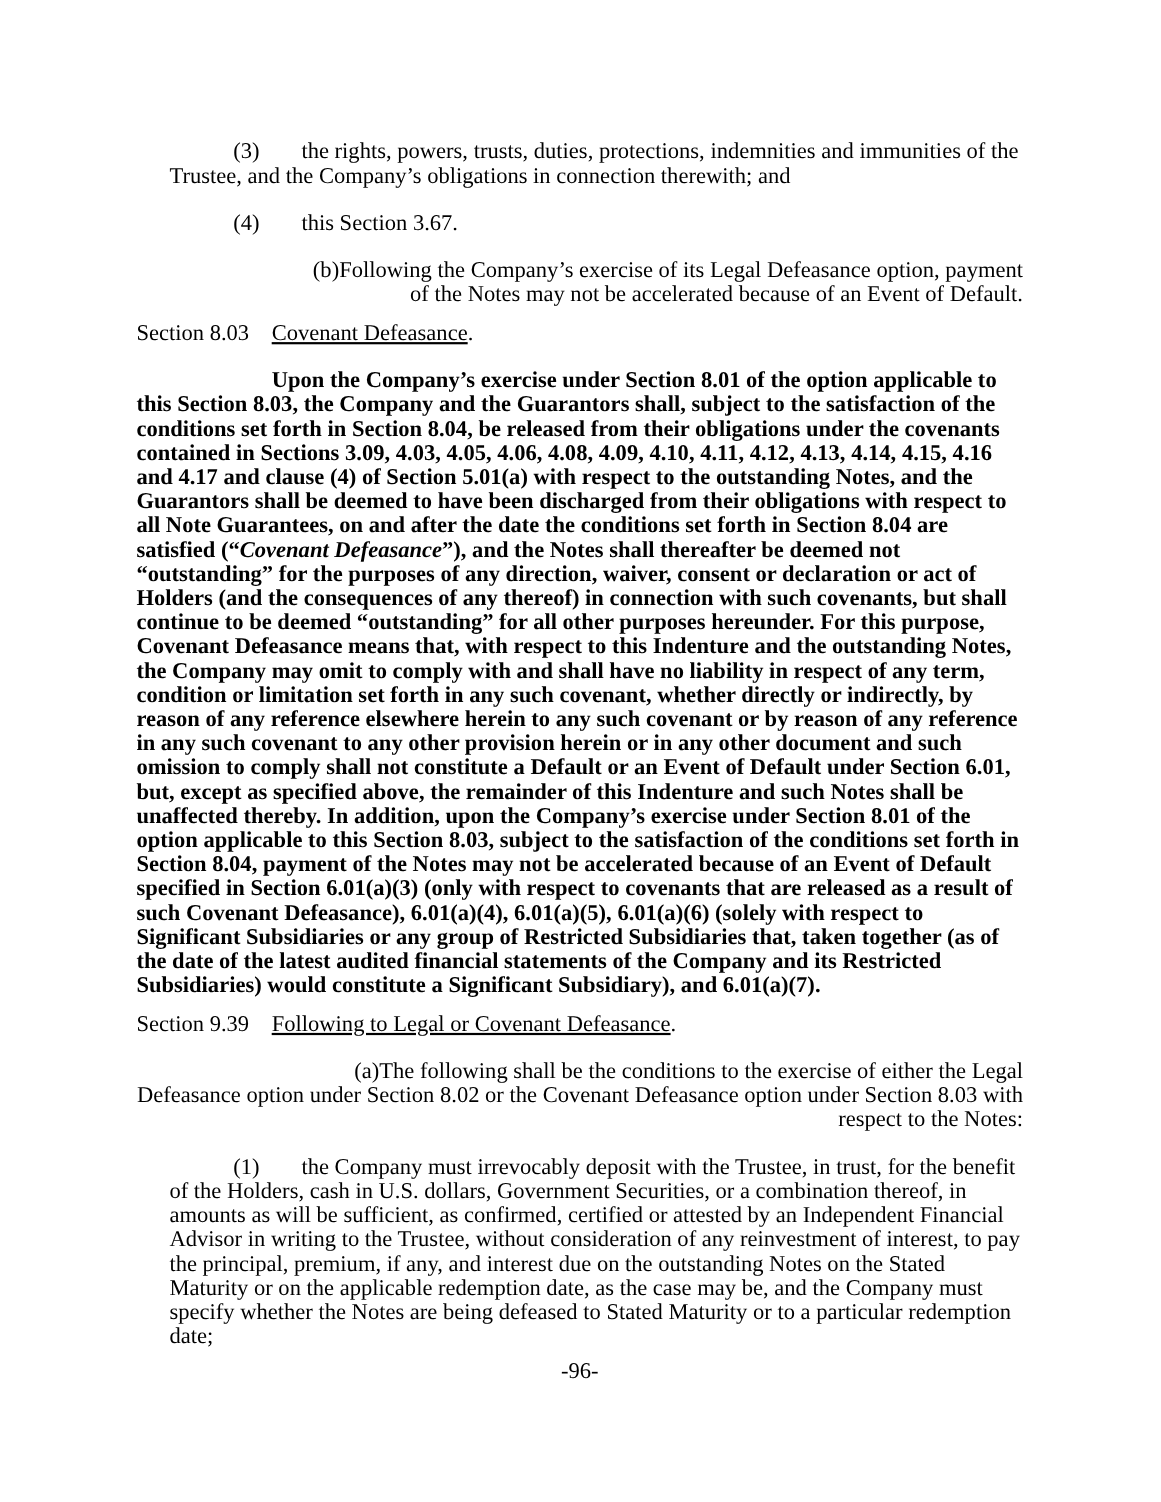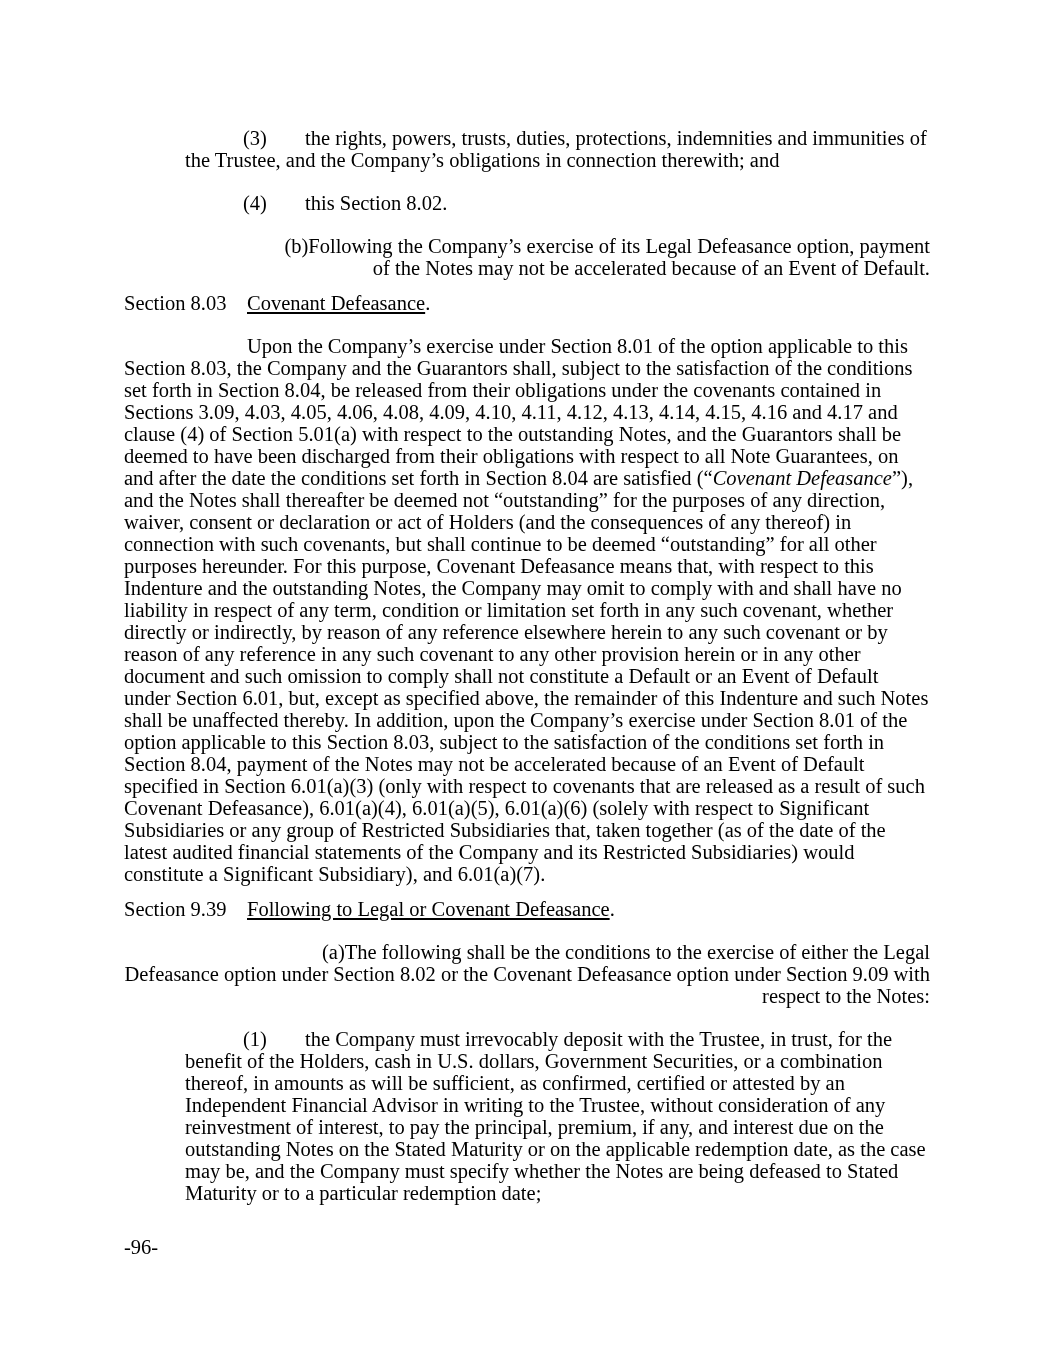--- a/index.html
+++ b/index.html
@@ -15,51 +15,51 @@
     overflow: hidden;
   }
   .content {
     position: absolute;
     left: 124px;
     top: 127px;
     width: 806px;
   }
   .content p { margin: 21px 0 0 0; }
   .content > p:first-child { margin-top: 0; }
-  p.item { margin-left: 61px; text-indent: 58px; }
+  p.item { margin-left: 30px; text-indent: 58px; }
   p.para-letter { text-indent: 119px; text-align: right; }
-  p.para-body { text-indent: 123px; }
+  p.para-body { text-indent: 123px; font-weight: bold; }
   p.heading { margin-top: 13px; }
   .numtab { display: inline-block; width: 62px; text-indent: 0; }
   .labeltab { display: inline-block; width: 123px; text-indent: 0; }
   .u { text-decoration: underline; }
   .it { font-style: italic; }
   .footer {
     position: absolute;
     left: 124px;
     top: 1236px;
     width: 806px;
-    text-align: left;
+    text-align: center;
   }
 </style>
 </head>
 <body>
 
 <div class="content">
   <p class="item"><span class="numtab">(3)</span><span>the rights, powers, trusts, duties, protections, indemnities and immunities of the Trustee, and the Company’s obligations in connection therewith; and</span></p>
 
-  <p class="item"><span class="numtab">(4)</span><span>this Section 8.02.</span></p>
+  <p class="item"><span class="numtab">(4)</span><span>this Section 3.67.</span></p>
 
   <p class="para-letter"><span class="numtab">(b)</span><span>Following the Company’s exercise of its Legal Defeasance option, payment of the Notes may not be accelerated because of an Event of Default.</span></p>
 
 
   <p class="heading"><span class="labeltab"><span>Section 8.03</span></span><span class="u">Covenant Defeasance</span><span>.</span></p>
 
   <p class="para-body"><span>Upon the Company’s exercise under Section 8.01 of the option applicable to this Section 8.03, the Company and the Guarantors shall, subject to the satisfaction of the conditions set forth in Section 8.04, be released from their obligations under the covenants contained in Sections 3.09, 4.03, 4.05, 4.06, 4.08, 4.09, 4.10, 4.11, 4.12, 4.13, 4.14, 4.15, 4.16 and 4.17 and clause (4) of Section 5.01(a) with respect to the outstanding Notes, and the Guarantors shall be deemed to have been discharged from their obligations with respect to all Note Guarantees, on and after the date the conditions set forth in Section 8.04 are satisfied (“</span><span class="it">Covenant Defeasance</span><span>”), and the Notes shall thereafter be deemed not “outstanding” for the purposes of any direction, waiver, consent or declaration or act of Holders (and the consequences of any thereof) in connection with such covenants, but shall continue to be deemed “outstanding” for all other purposes hereunder. For this purpose, Covenant Defeasance means that, with respect to this Indenture and the outstanding Notes, the Company may omit to comply with and shall have no liability in respect of any term, condition or limitation set forth in any such covenant, whether directly or indirectly, by reason of any reference elsewhere herein to any such covenant or by reason of any reference in any such covenant to any other provision herein or in any other document and such omission to comply shall not constitute a Default or an Event of Default under Section 6.01, but, except as specified above, the remainder of this Indenture and such Notes shall be unaffected thereby. In addition, upon the Company’s exercise under Section 8.01 of the option applicable to this Section 8.03, subject to the satisfaction of the conditions set forth in Section 8.04, payment of the Notes may not be accelerated because of an Event of Default specified in Section 6.01(a)(3) (only with respect to covenants that are released as a result of such Covenant Defeasance), 6.01(a)(4), 6.01(a)(5), 6.01(a)(6) (solely with respect to Significant Subsidiaries or any group of Restricted Subsidiaries that, taken together (as of the date of the latest audited financial statements of the Company and its Restricted Subsidiaries) would constitute a Significant Subsidiary), and 6.01(a)(7).</span></p>
 
   <p class="heading"><span class="labeltab"><span>Section 9.39</span></span><span class="u">Following to Legal or Covenant Defeasance</span><span>.</span></p>
 
-  <p class="para-letter"><span class="numtab">(a)</span><span>The following shall be the conditions to the exercise of either the Legal Defeasance option under Section 8.02 or the Covenant Defeasance option under Section 9.09 with respect to the Notes:</span></p>
+  <p class="para-letter"><span class="numtab">(a)</span><span>The following shall be the conditions to the exercise of either the Legal Defeasance option under Section 8.02 or the Covenant Defeasance option under Section 8.03 with respect to the Notes:</span></p>
 
   <p class="item"><span class="numtab">(1)</span><span>the Company must irrevocably deposit with the Trustee, in trust, for the benefit of the Holders, cash in U.S. dollars, Government Securities, or a combination thereof, in amounts as will be sufficient, as confirmed, certified or attested by an Independent Financial Advisor in writing to the Trustee, without consideration of any reinvestment of interest, to pay the principal, premium, if any, and interest due on the outstanding Notes on the Stated Maturity or on the applicable redemption date, as the case may be, and the Company must specify whether the Notes are being defeased to Stated Maturity or to a particular redemption date;</span></p>
 </div>
 
 <div class="footer">-96-</div>
 
 </body></html>

